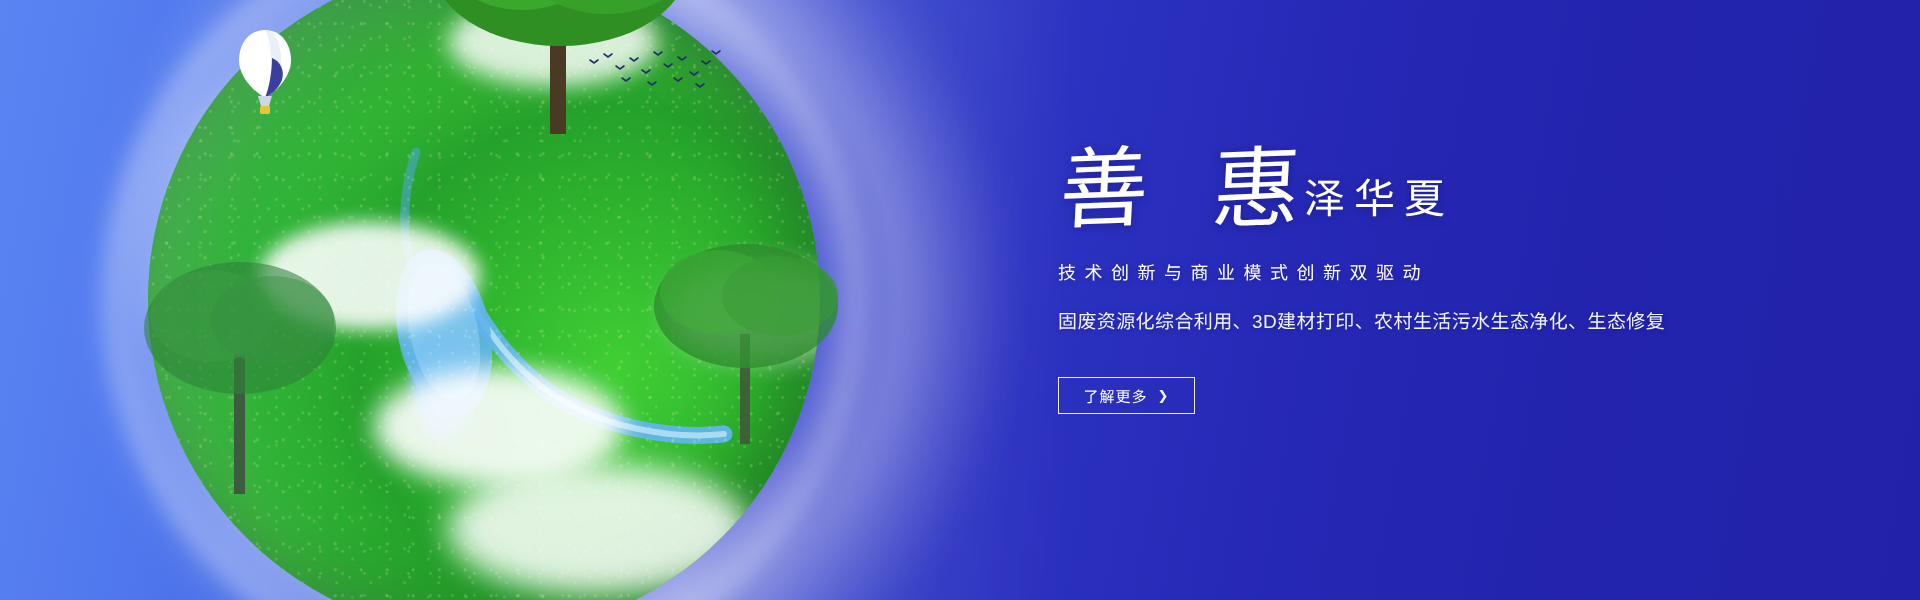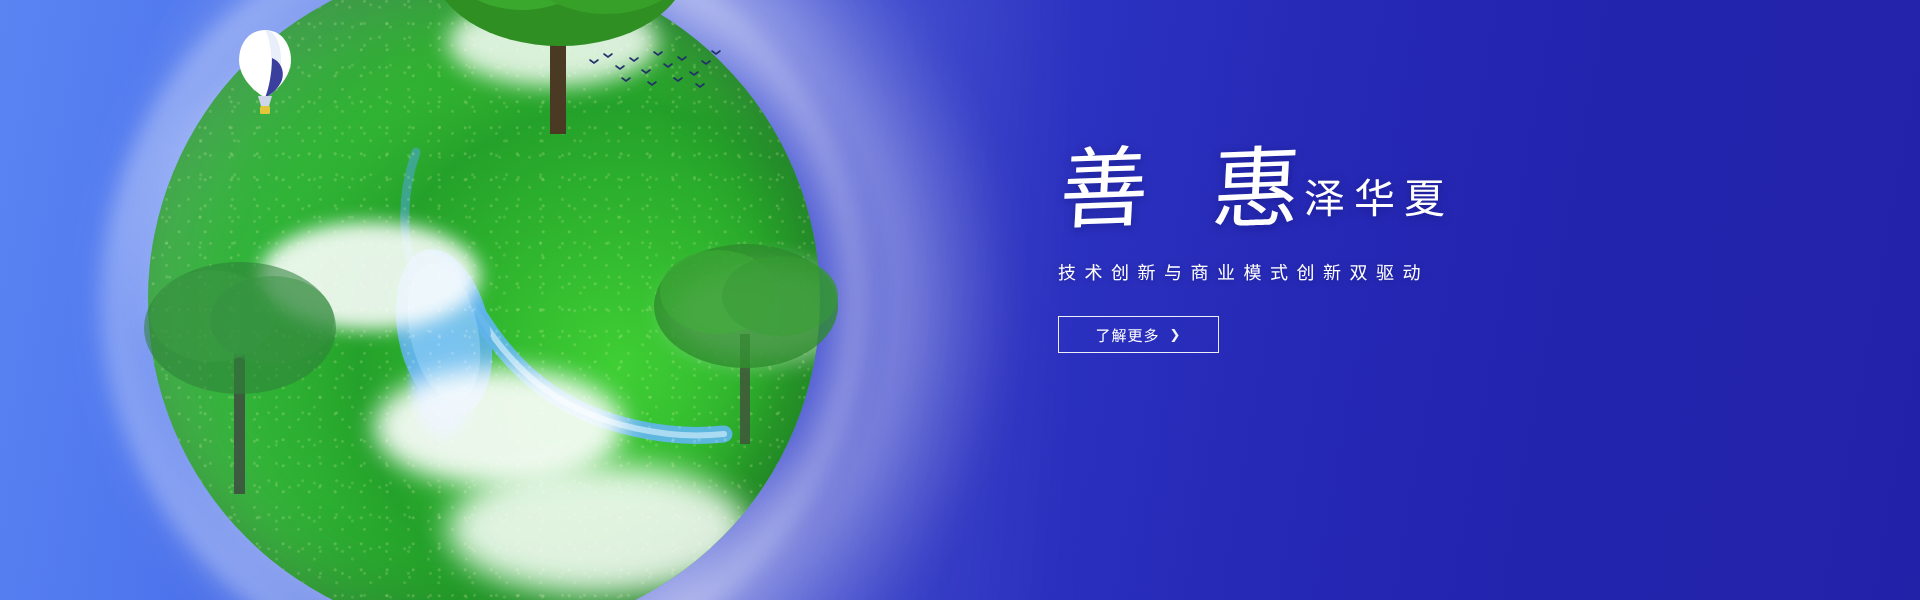--- a/index.html
+++ b/index.html
@@ -178,22 +178,22 @@
   .desc{
     margin:22px 0 0 0;
     font-size:19px;
     letter-spacing:.4px;
     color:#f2f4ff;
     white-space:nowrap;
     text-shadow:0 1px 5px rgba(10,10,70,.3);
   }
   .cta{
     display:inline-flex;align-items:center;justify-content:center;gap:10px;
-    margin-top:32px;
-    width:161px;height:37px;
+    margin-top:44px;
+    width:137px;height:37px;
     border:1px solid rgba(255,255,255,.92);
     background:transparent;
     color:#fff;
     font-size:15px;
     letter-spacing:1px;
     cursor:pointer;
     font-family:inherit;
   }
   .cta .chev{font-size:13px;opacity:.95;line-height:1;}
 </style>
@@ -283,20 +283,21 @@
   <div class="copy">
 
     <h1 class="headline">
       <span class="brush">善</span>
       <span class="gap"></span>
       <span class="brush">惠</span>
       <span class="regular">泽华夏</span>
     </h1>
 
     <p class="subtitle">技术创新与商业模式创新双驱动</p>
+    <p class="desc">固废资源化综合利用、3D建材打印、农村生活污水生态净化、生态修复</p>
 
     <button class="cta">
       <span>了解更多</span>
       <span class="chev">❯</span>
     </button>
 
   </div>
 </div>
 
 </body></html>

